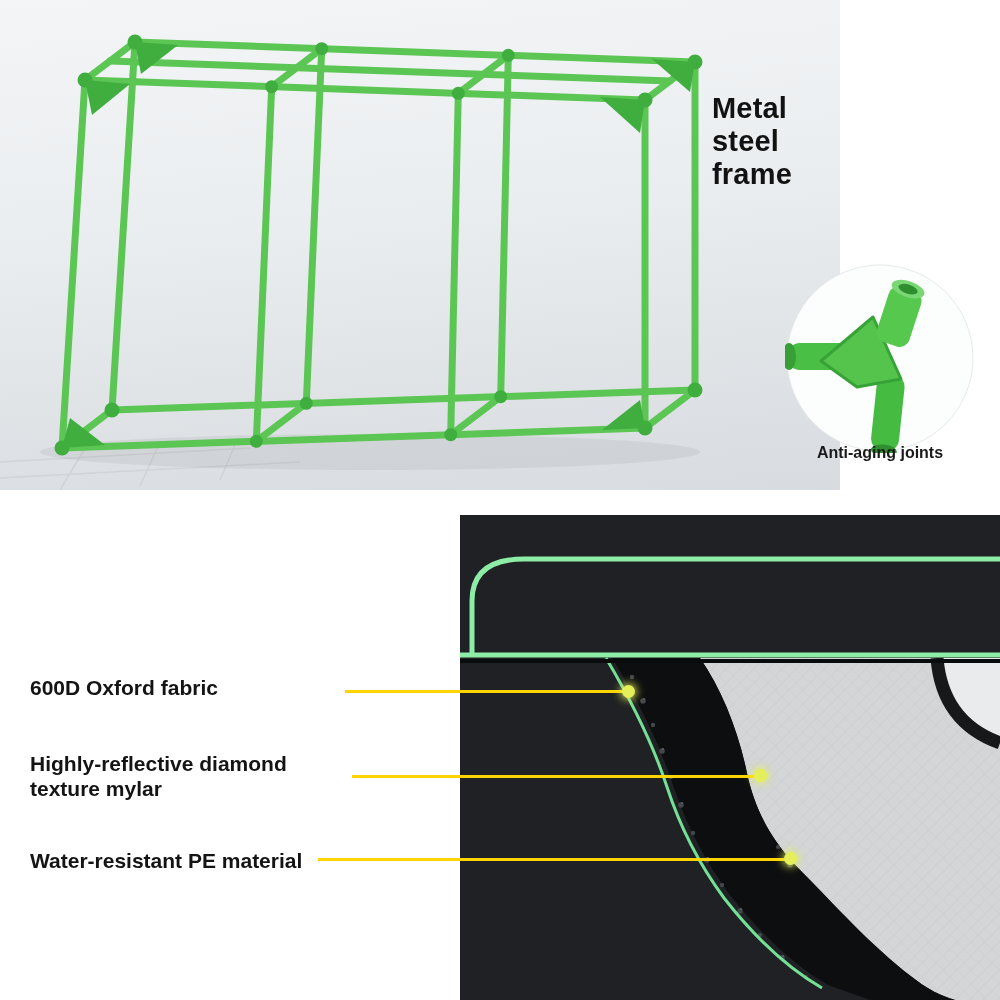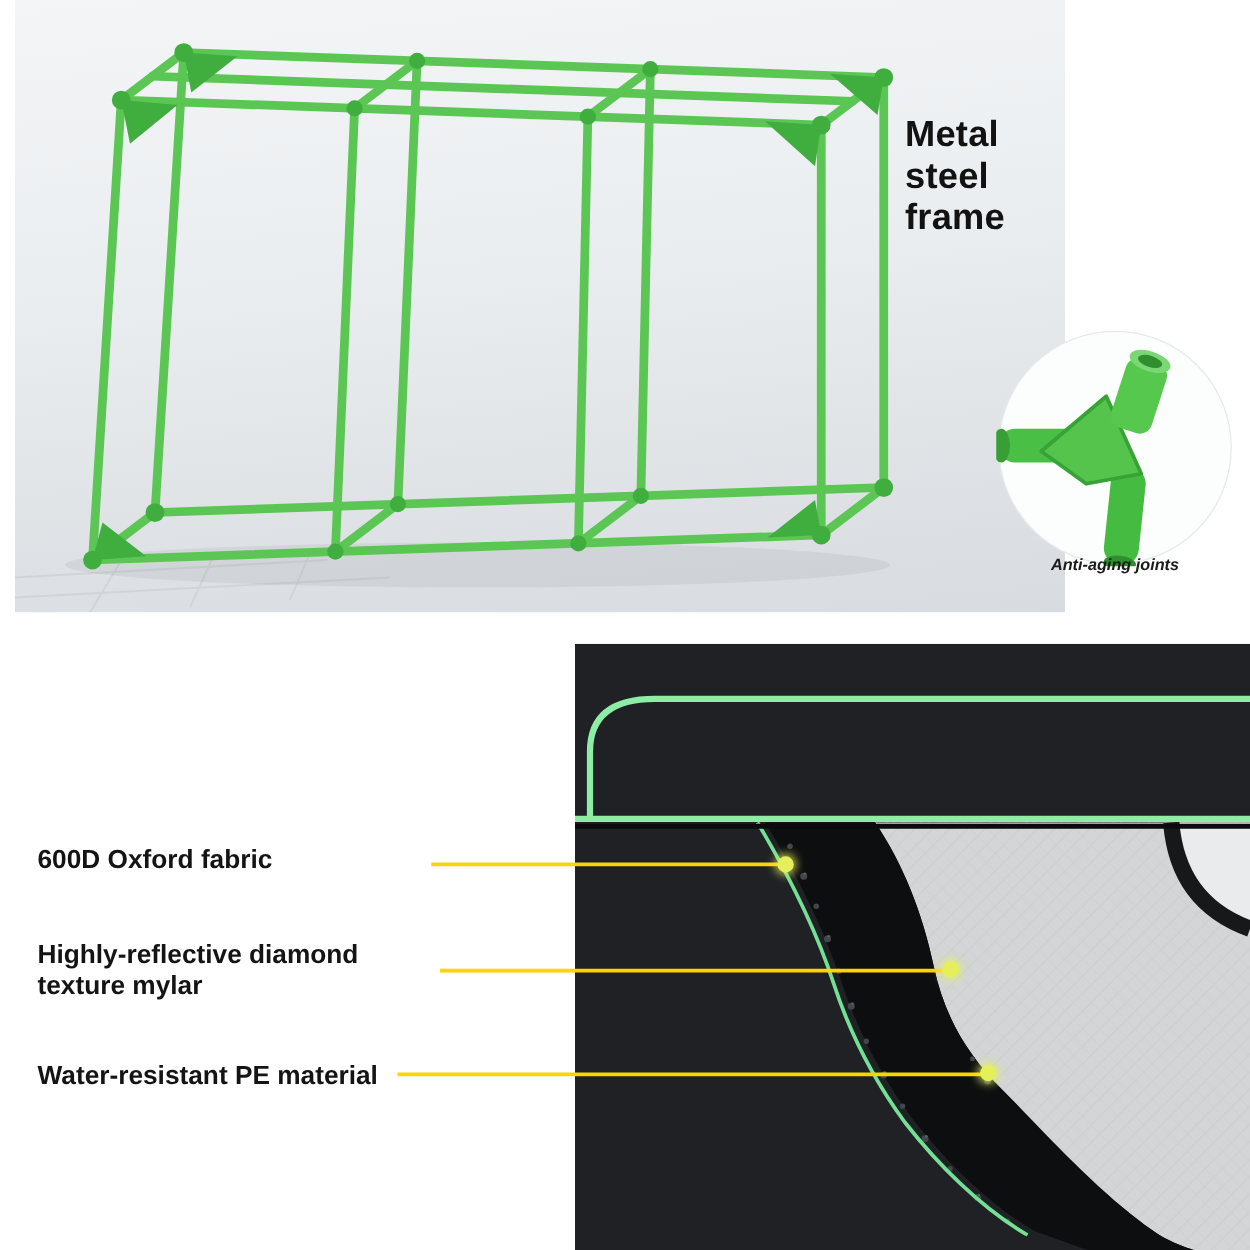--- a/index.html
+++ b/index.html
@@ -1,27 +1,27 @@
 <!DOCTYPE html>
 <html style="--frame-green: #5bc653; --joint-green: #3fae3f; --trim-green: #8deca6; --curve-green: #74e096; --leader-yellow: #ffd400; --dot-green: #e4ef59; --fabric-dark: #1f2124; --band-black: #0d0e10; --mylar-gray: #d3d5d7;"><head>
 <meta charset="utf-8">
 <style>
   html,body{margin:0;padding:0;background:#ffffff;}
   .canvas{position:relative;width:1000px;height:1000px;overflow:hidden;
           font-family:"Liberation Sans",sans-serif;background:#ffffff;}
 
   
-  .top{position:absolute;left:12px;top:0;width:840px;height:490px;
+  .top{position:absolute;left:0;top:0;width:840px;height:490px;
        background:linear-gradient(175deg,#f3f5f7 0%,#eaedef 45%,#d8dbdf 100%);}
   .frame-svg{position:absolute;left:0;top:0;display:block;}
   .title{position:absolute;left:712px;top:92px;margin:0;
          font-size:29px;font-weight:bold;color:#121212;letter-spacing:.2px;}
   .inset-svg{position:absolute;left:785px;top:263px;display:block;}
   .inset-caption{position:absolute;left:770px;top:444px;width:220px;text-align:center;
-                 font-size:13px;font-weight:600;color:#1a1a1a;font-style:italic;}
+                 font-size:16px;font-weight:600;color:#1a1a1a;}
 
   
   .bottom{position:absolute;left:0;top:490px;width:1000px;height:510px;background:#ffffff;}
   .fabric-svg{position:absolute;left:460px;top:25px;display:block;}
   .label{position:absolute;color:#141414;font-weight:600;font-size:21px;line-height:1.18;}
   .label1{left:30px;top:186px;}
   .label2{left:30px;top:262px;width:300px;}
   .label3{left:30px;top:359px;}
   .leader{position:absolute;height:3px;background:var(--leader-yellow,#ffd400);}
   .leader1{left:345px;top:200px;width:283px;}

